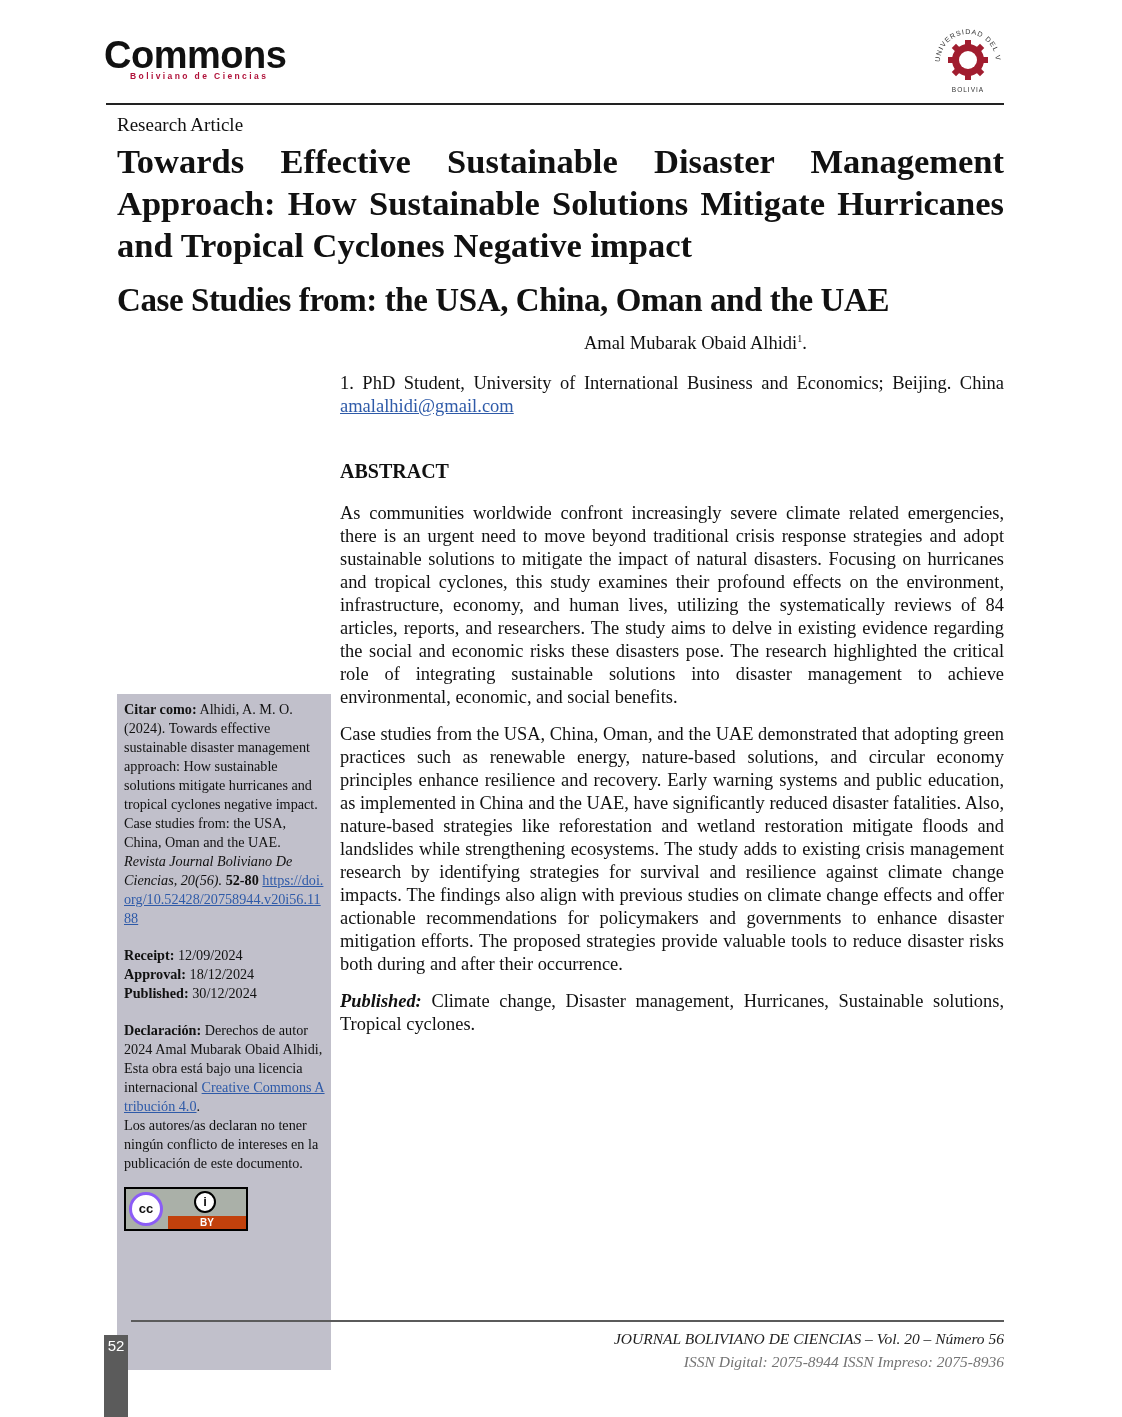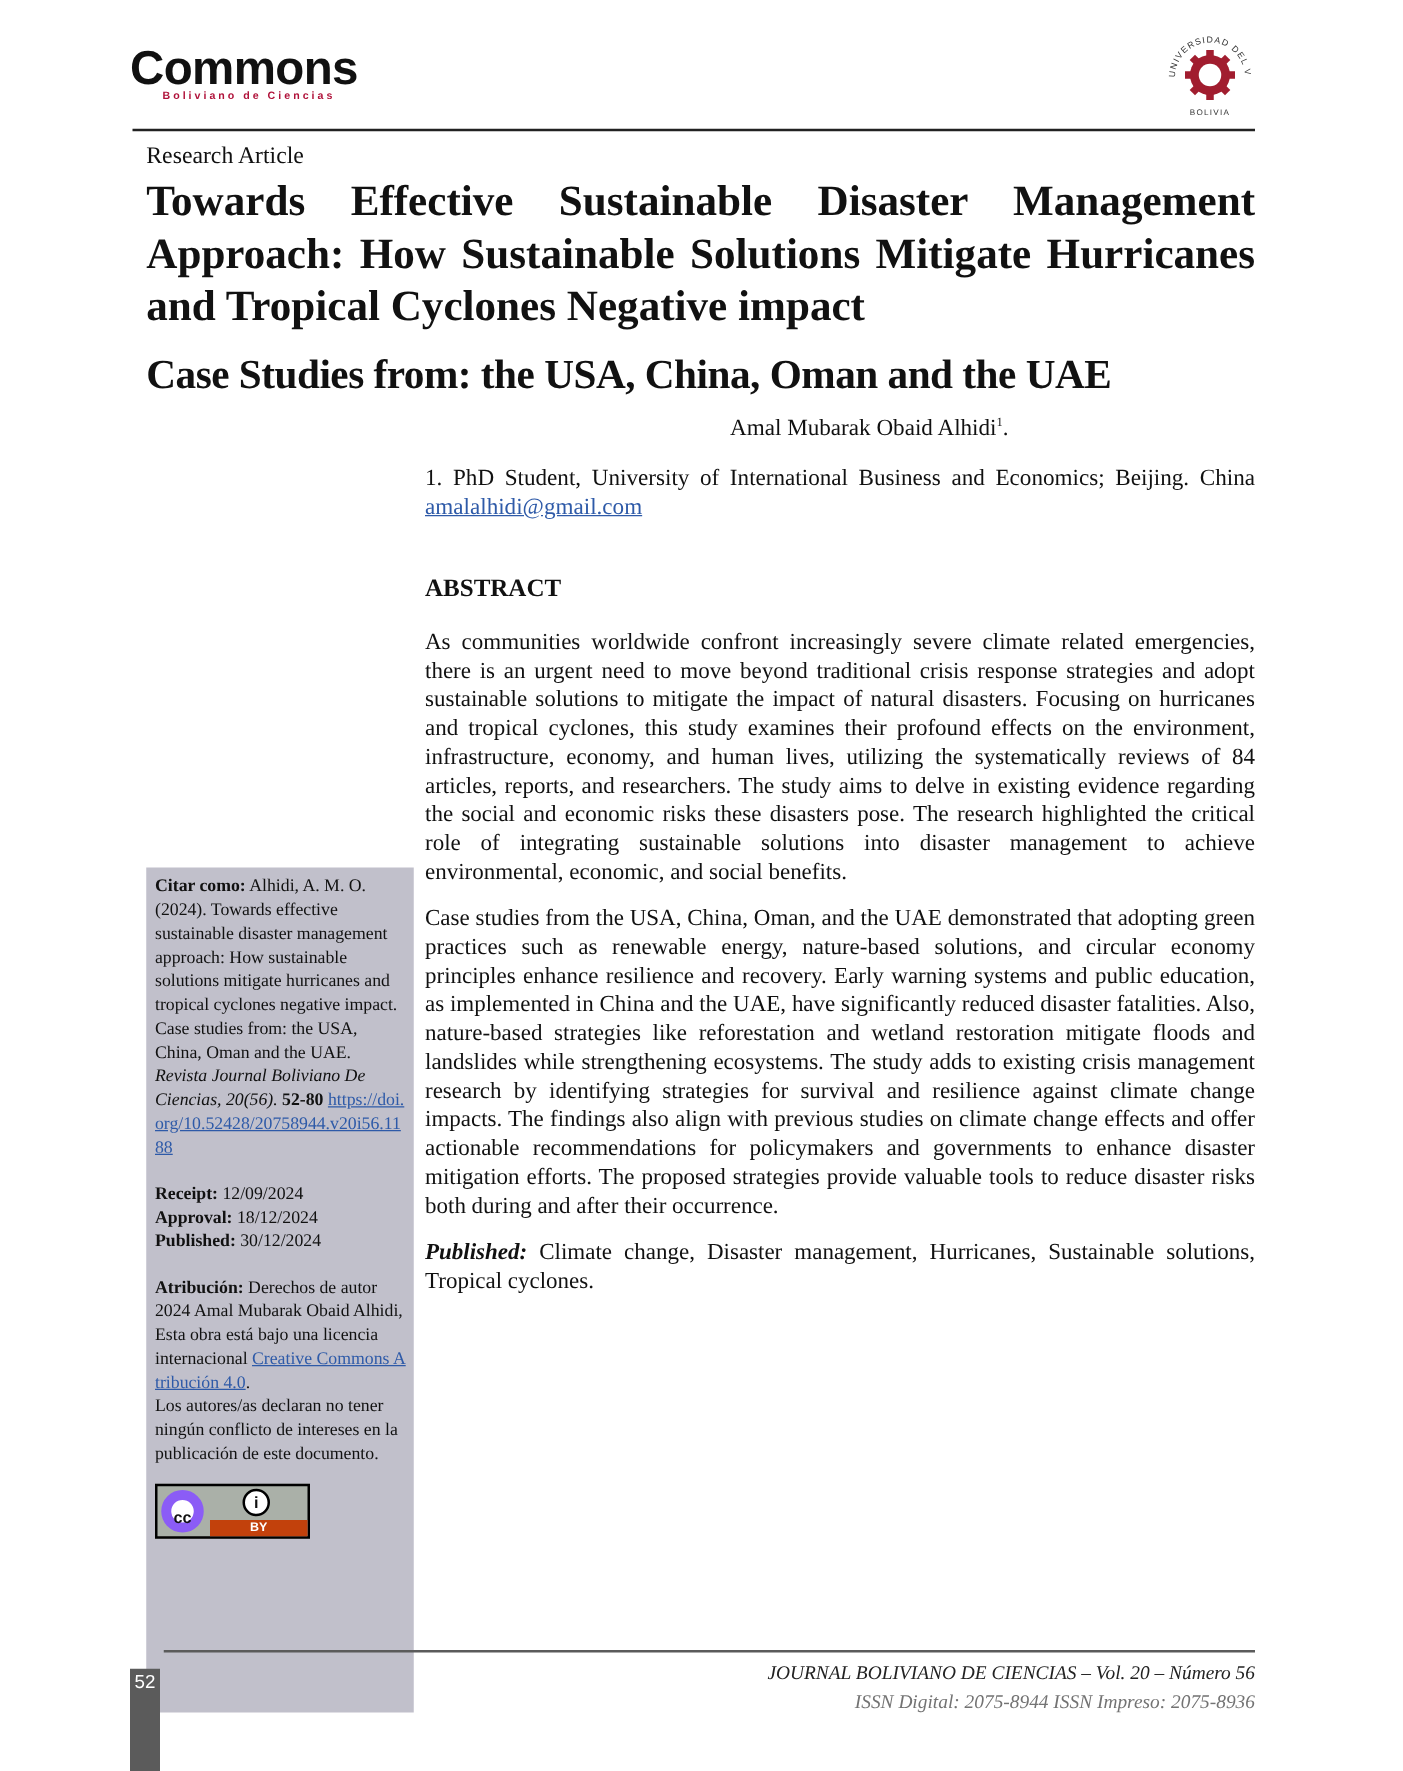--- a/index.html
+++ b/index.html
@@ -27,21 +27,21 @@
   .abstract .kw-label { font-weight:bold; font-style:italic; }
 
   
   .sidebar { left:117px; top:694px; width:214px; height:676px; background:#c1c0cb; box-sizing:border-box; padding:6px 6px 0 7px; font-size:14.2px; line-height:19px; color:#111; }
   .sidebar p { margin:0; }
   .sidebar .gap { height:18px; }
   .sidebar b { font-weight:bold; }
   .sidebar .it { font-style:italic; }
   .sidebar a.link { word-break:break-all; }
   .cc-badge { margin-top:14px; width:124px; height:44px; background:#aab0a8; border:2px solid #000; box-sizing:border-box; position:relative; }
-  .cc-badge .cc-circle { position:absolute; left:3px; top:3px; width:34px; height:34px; background:#fff; border:8px solid #8b5cf6; border-radius:50%; box-sizing:border-box; font-family:"Liberation Sans", sans-serif; font-weight:bold; font-size:13px; line-height:28px; text-align:center; }
+  .cc-badge .cc-circle { position:absolute; left:3px; top:3px; width:34px; height:34px; background:#fff; border:3px solid #8b5cf6; border-radius:50%; box-sizing:border-box; font-family:"Liberation Sans", sans-serif; font-weight:bold; font-size:13px; line-height:28px; text-align:center; }
   .cc-badge .by-bar { position:absolute; left:42px; right:0; bottom:0; height:13px; background:#c2410c; color:#fff; font-family:"Liberation Sans", sans-serif; font-size:10px; font-weight:bold; text-align:center; line-height:13px; }
   .cc-badge .by-icon { position:absolute; left:68px; top:2px; width:22px; height:22px; background:#fff; border:2px solid #000; border-radius:50%; box-sizing:border-box; font-family:"Liberation Sans", sans-serif; font-weight:bold; font-size:13px; line-height:18px; text-align:center; }
 
   
   .page-tab { left:104px; top:1310px; width:24px; height:107px; background:#5b5b5b; color:#fff; font-family:"Liberation Sans", sans-serif; font-size:15px; line-height:22px; text-align:center;margin-top:25px; }
   .footer-rule { left:131px; top:1320px; width:873px; height:2px; background:#5b5b5b; }
   .footer-line1 { right:118px; top:1330px; font-style:italic; font-size:15.5px; color:#222; text-align:right; }
   .footer-line2 { right:118px; top:1353px; font-style:italic; font-size:15.5px; color:#737373; text-align:right; }
 </style>
 </head>
@@ -92,21 +92,21 @@
   <p><span class="kw-label">Published:</span><span> Climate change, Disaster management, Hurricanes, Sustainable solutions, Tropical cyclones.</span></p>
 </div>
 
 <div class="abs sidebar">
   <p><b>Citar como:</b><span> Alhidi, A. M. O. (2024). Towards effective sustainable disaster management approach: How sustainable solutions mitigate hurricanes and tropical cyclones negative impact. Case studies from: the USA, China, Oman and the UAE. </span><span class="it">Revista Journal Boliviano De Ciencias, 20(56).</span><b> 52-80</b> <a class="link">https://doi.org/10.52428/20758944.v20i56.1188</a></p>
   <div class="gap"></div>
   <p><b>Receipt:</b><span>  12/09/2024</span></p>
   <p><b>Approval:</b><span>  18/12/2024</span></p>
   <p><b>Published:</b><span> 30/12/2024</span></p>
   <div class="gap"></div>
-  <p><b>Atribución:</b><span> Derechos de autor 2024 Amal Mubarak Obaid Alhidi, Esta obra está bajo una licencia internacional </span><a class="link">Creative Commons Atribución 4.0</a><span>.</span></p>
+  <p><b>Declaración:</b><span> Derechos de autor 2024 Amal Mubarak Obaid Alhidi, Esta obra está bajo una licencia internacional </span><a class="link">Creative Commons Atribución 4.0</a><span>.</span></p>
   <p>Los autores/as declaran no tener ningún conflicto de intereses en la publicación de este documento.</p>
   <div class="cc-badge">
     <div class="cc-circle">cc</div>
     <div class="by-icon">i</div>
     <div class="by-bar">BY</div>
   </div>
 </div>
 
 <div class="abs page-tab">52</div>
 <div class="abs footer-rule"></div>

